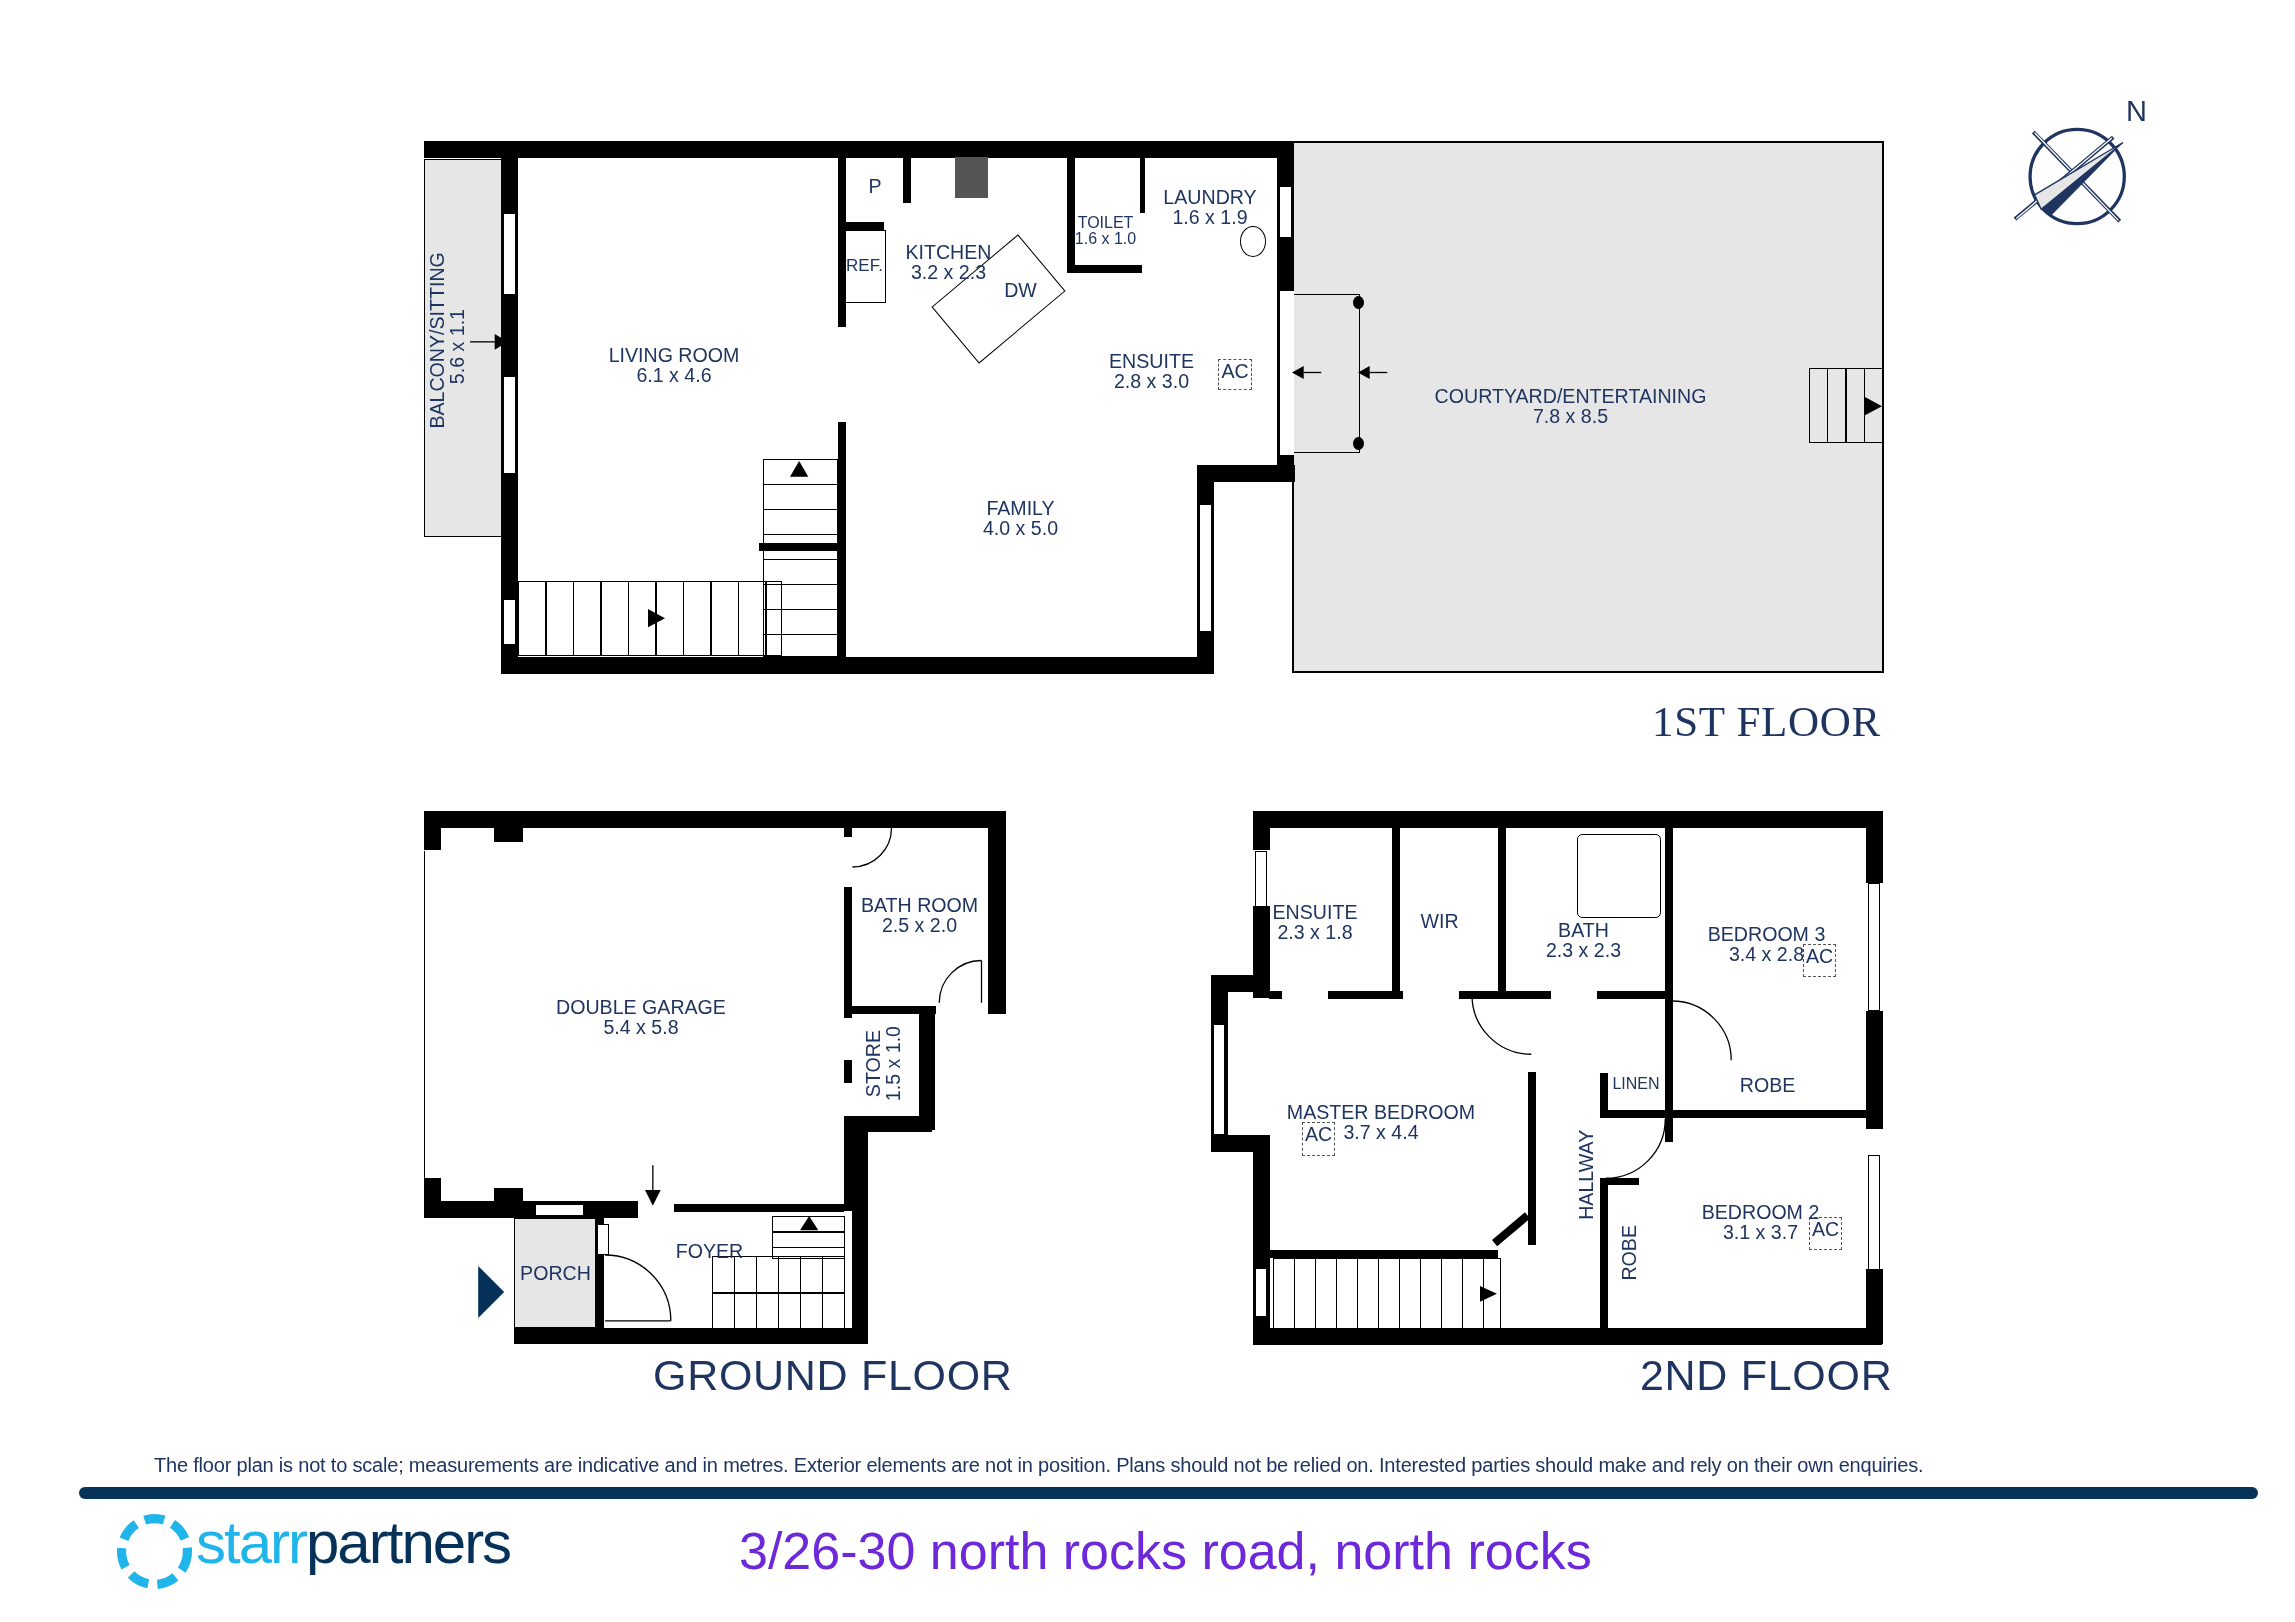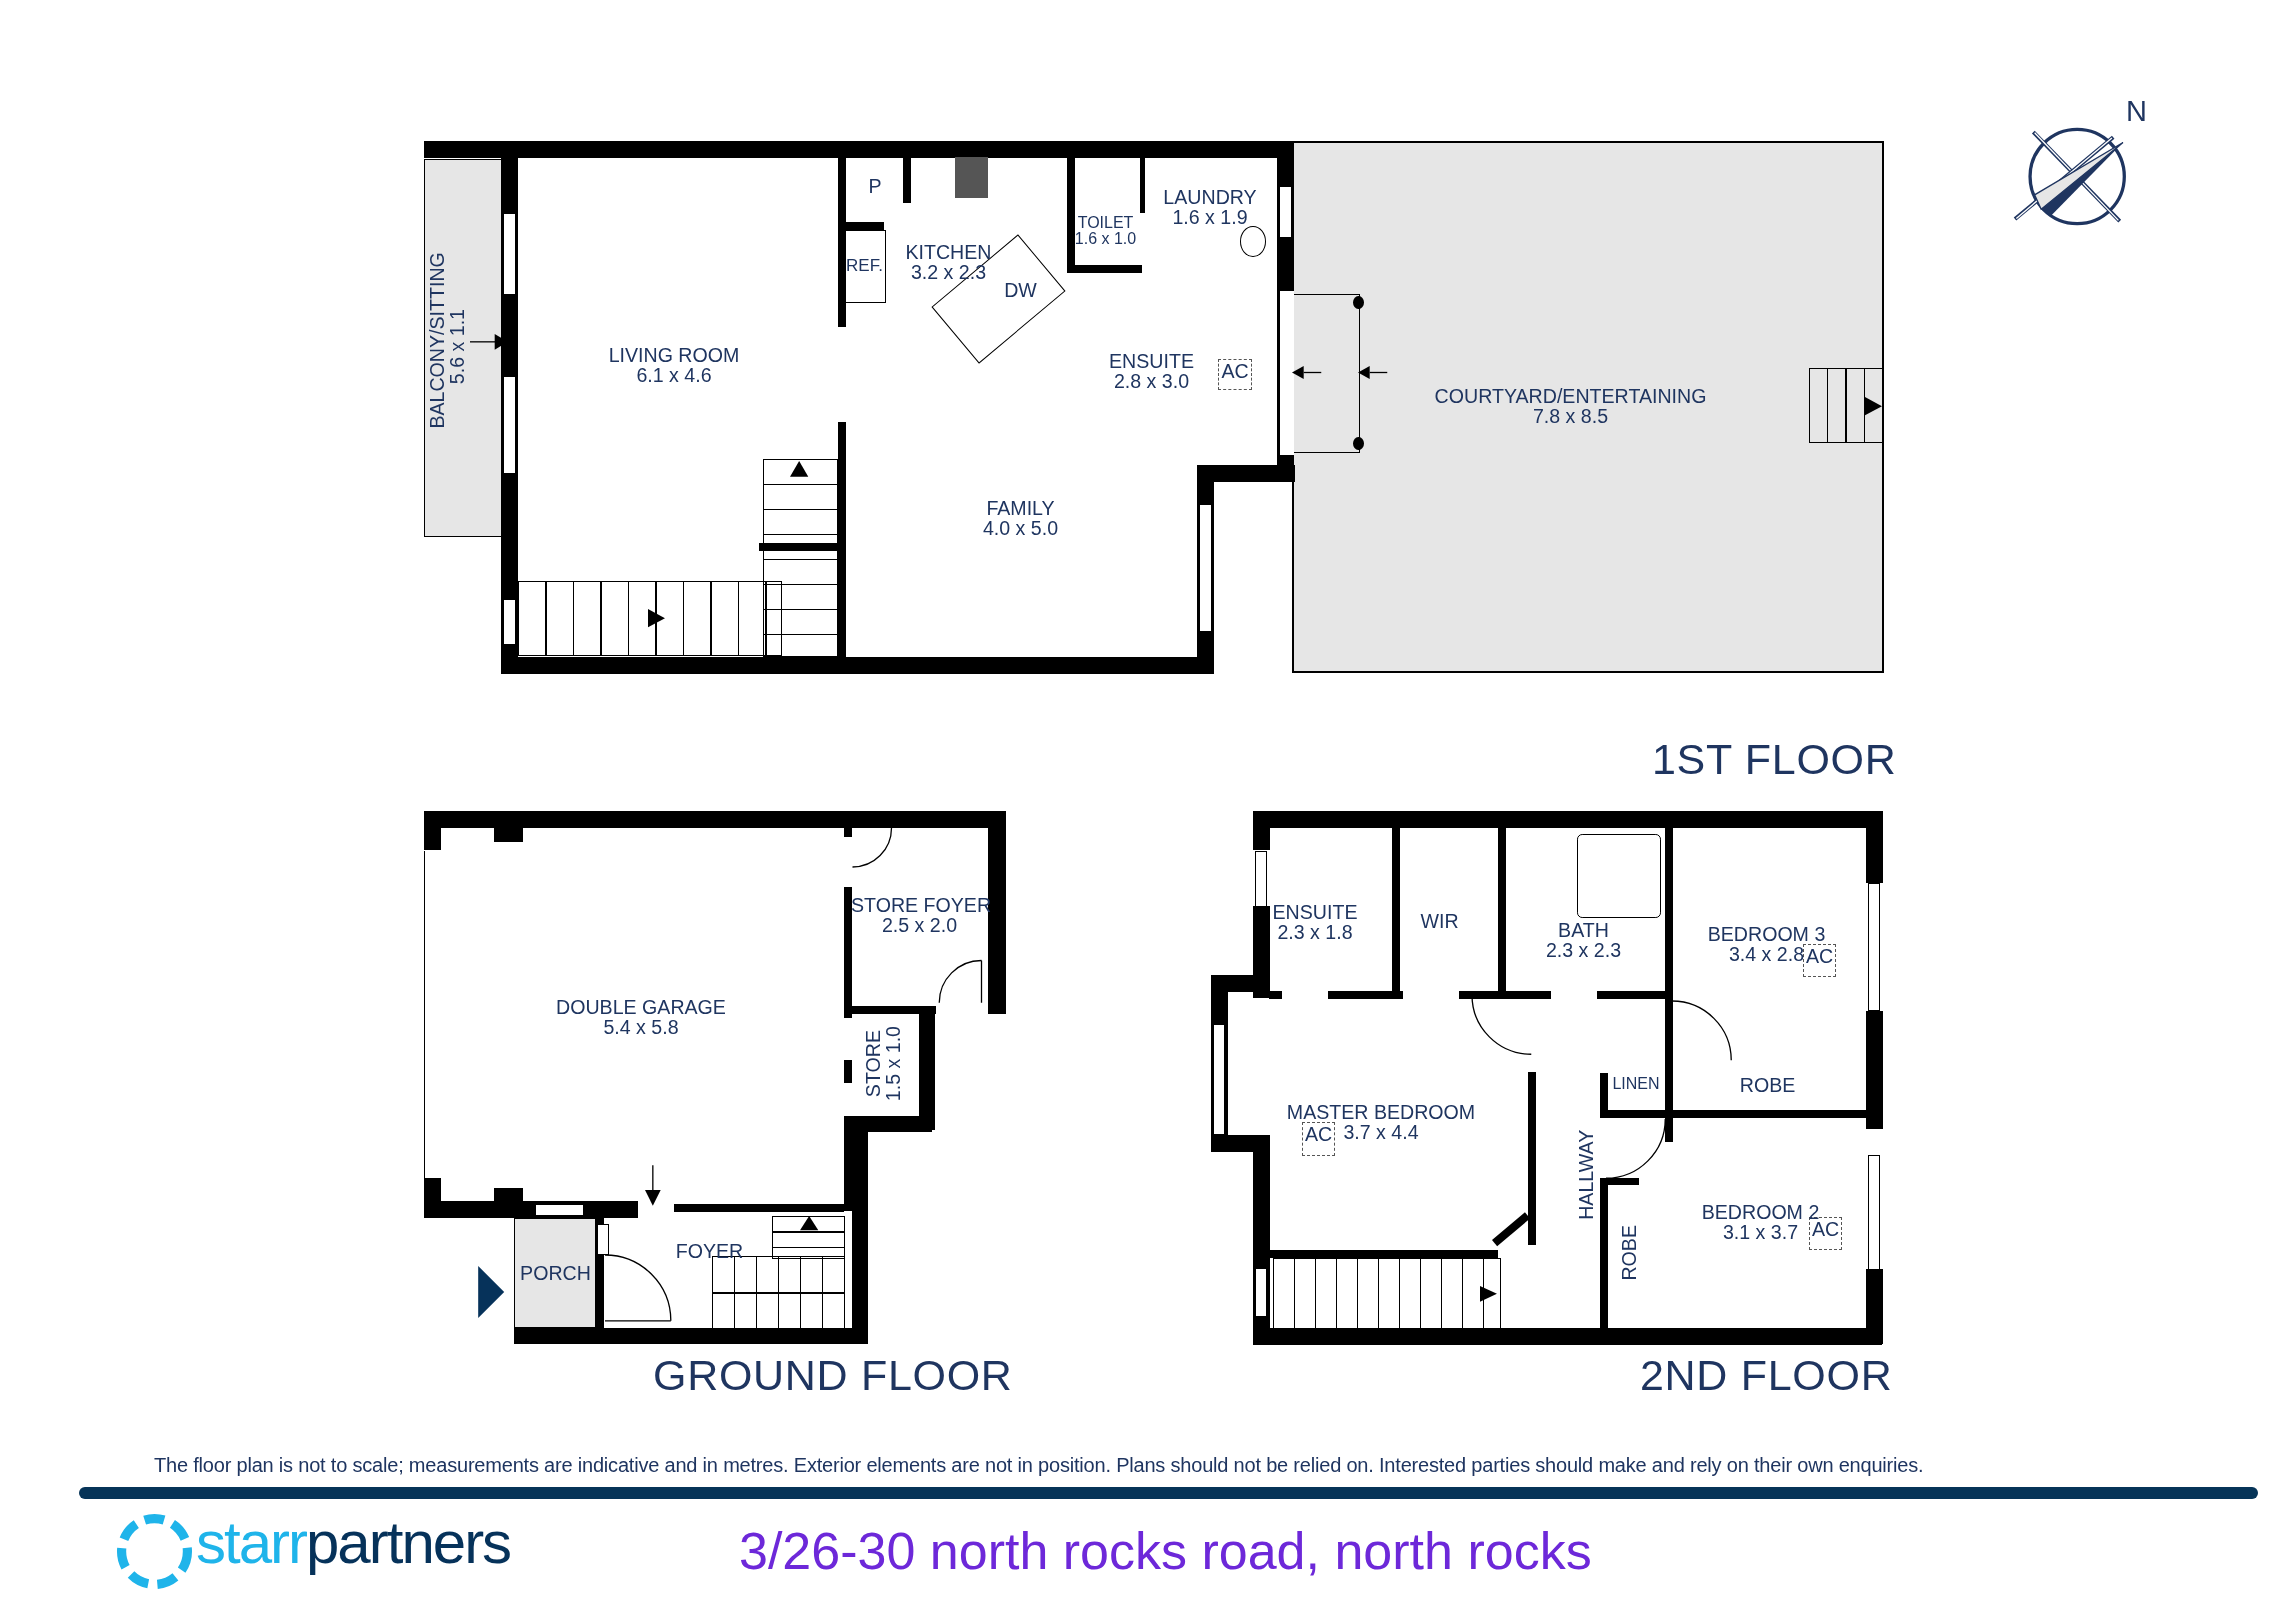--- a/index.html
+++ b/index.html
@@ -143,21 +143,21 @@
     <span class="d">2.8 x 3.0</span>
   </div>
   <div class="room-label" style="left:955px;top:499px;width:131px;">
     <span class="n">FAMILY</span>
     <span class="d">4.0 x 5.0</span>
   </div>
   <div class="room-label" style="left:1407px;top:387px;width:327px;">
     <span class="n">COURTYARD/ENTERTAINING</span>
     <span class="d">7.8 x 8.5</span>
   </div>
-  <div class="floor-title" style="left:1652px;top:735px;">1ST FLOOR</div>
+  <div class="floor-title" style="left:1652px;top:697px;font-family:Liberation Serif, serif;">1ST FLOOR</div>
 </div>
 
 <div>
   <div class="wall" style="left:424px;top:811px;width:582px;height:17px;"></div>
   <div class="wall" style="left:424px;top:811px;width:17px;height:39px;"></div>
   <div class="wall" style="left:494px;top:828px;width:29px;height:14.4px;"></div>
   <div class="wall" style="left:424px;top:1178px;width:17px;height:39px;"></div>
   <div class="wall" style="left:494px;top:1188px;width:29px;height:14.4px;"></div>
   <div class="abs" style="left:424px;top:851px;width:1.3px;height:327px;background:#000;"></div>
   <div class="wall" style="left:424px;top:1201px;width:190px;height:17px;"></div>
@@ -203,21 +203,21 @@
 
   <svg width="29" height="52" style="left:478px;top:1266px;" viewBox="0 0 44 80">
       <polygon points="0,0 40,40 0,80" fill="#06325a"></polygon>
     </svg>
 
   <div class="room-label" style="left:543px;top:998px;width:196px;">
     <span class="n">DOUBLE GARAGE</span>
     <span class="d">5.4 x 5.8</span>
   </div>
   <div class="room-label" style="left:851px;top:896px;width:137px;">
-    <span class="n">STORE FOYER</span>
+    <span class="n">BATH ROOM</span>
     <span class="d">2.5 x 2.0</span>
   </div>
   <div class="room-label vert" style="left:844px;top:1044px;width:79px;">
     <span class="n">STORE</span>
     <span class="d">1.5 x 1.0</span>
   </div>
   <div class="room-label" style="left:622px;top:1242px;width:79px;margin-left:48px;">
     <span class="n">FOYER</span>
   </div>
   <div class="room-label" style="left:516px;top:1264px;width:79px;">

